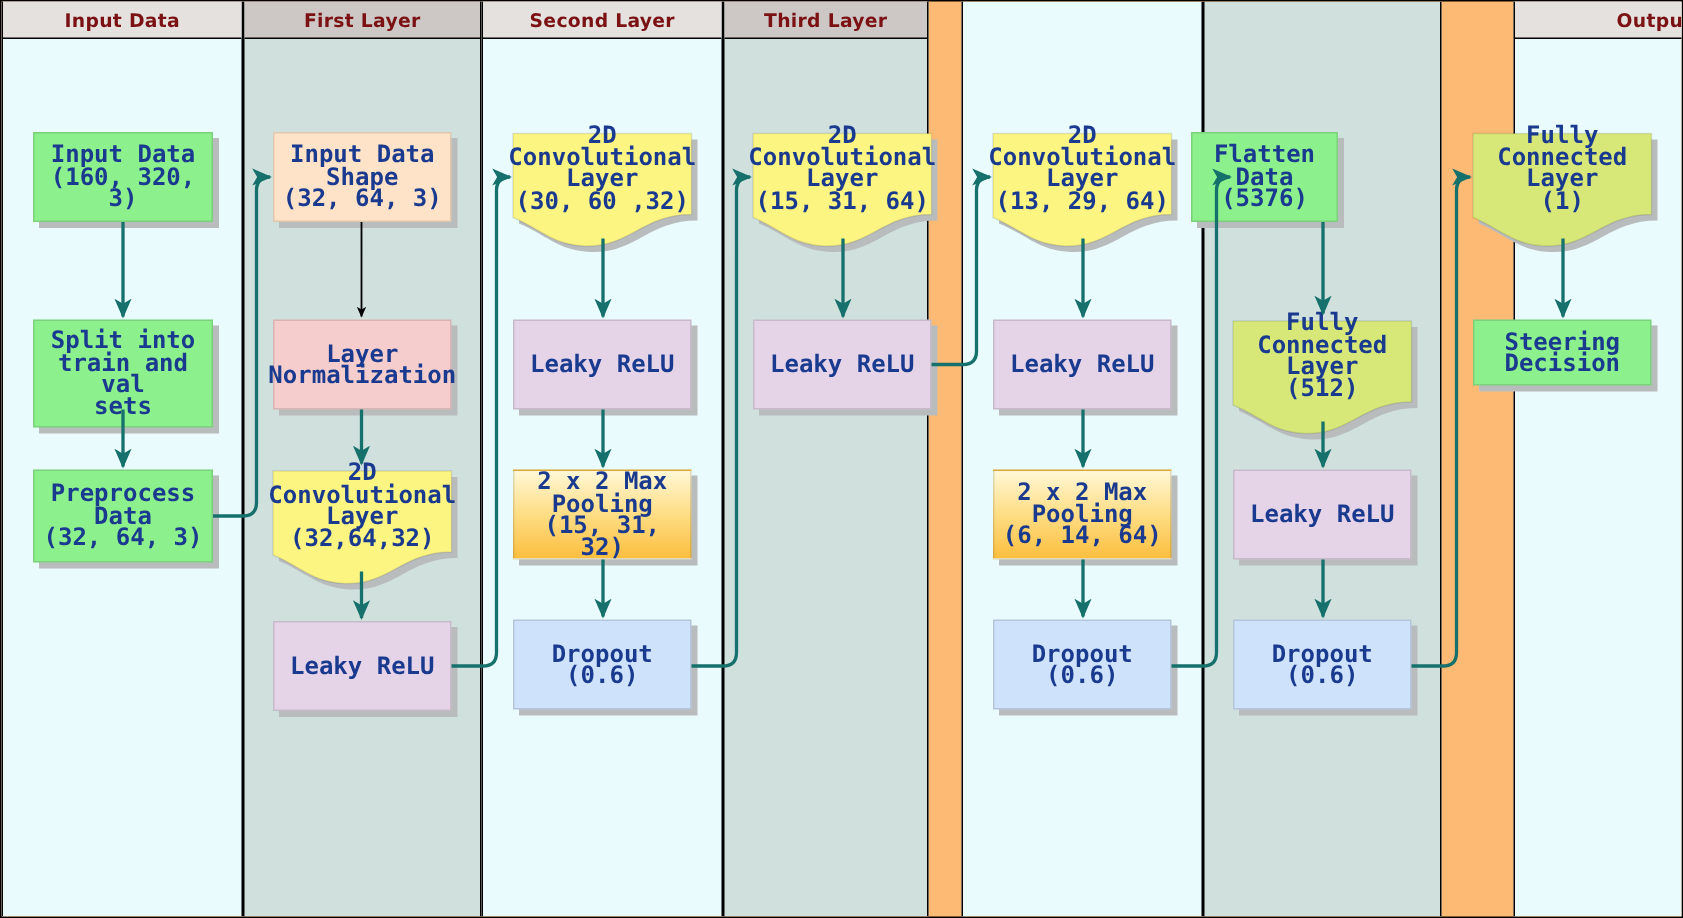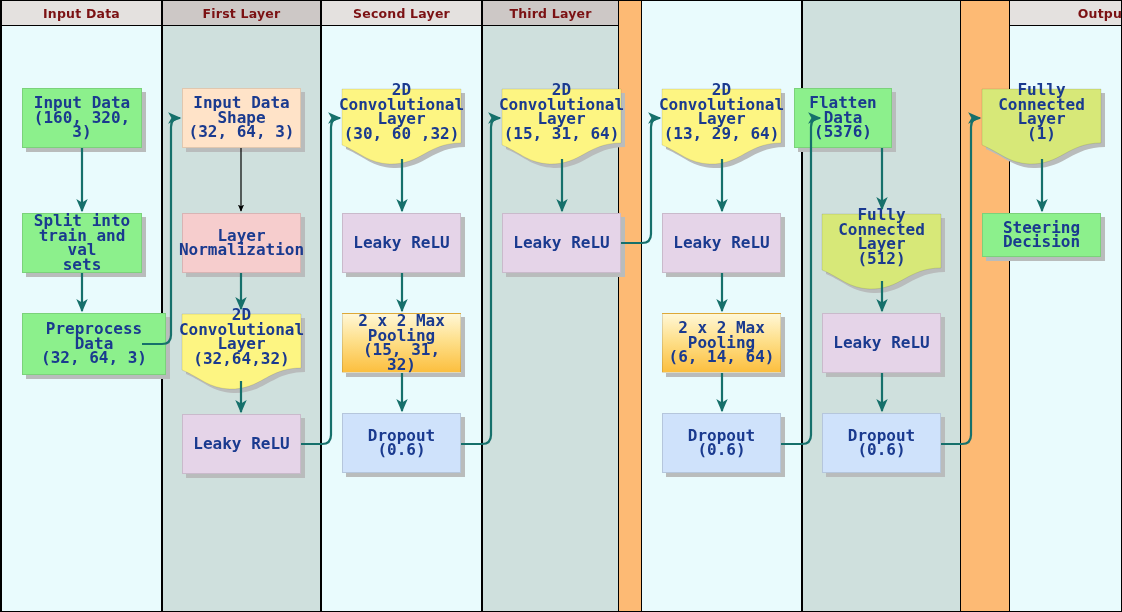--- a/index.html
+++ b/index.html
@@ -117,28 +117,28 @@
       <path d="M 940 443 L 961 443 Q 970 443 970 434 L 970 126 Q 970 117 979 117 L 979 117" fill="none" stroke="#16706b" stroke-width="2.2" marker-end="url(#ah-teal)"></path>
       <path d="M 1041 158 L 1041 210" fill="none" stroke="#16706b" stroke-width="2.2" marker-end="url(#ah-teal)"></path>
     </svg>
   <div id="nodes-layer">
       <div class="node" style="left: 21px; top: 87px; width: 120px; height: 60px;">
         <div class="shadow"></div>
         <div class="face rect" style="background: rgb(140, 240, 140);"></div>
         <div class="txt">Input Data
 (160, 320, 3)</div>
       </div>
-      <div class="node" style="left: 21px; top: 212px; width: 120px; height: 60px;">
+      <div class="node" style="left: 21px; top: 212px; width: 120px; height: 72px;">
         <div class="shadow"></div>
         <div class="face rect" style="background: rgb(140, 240, 140);"></div>
         <div class="txt">Split into
 train and val
 sets</div>
       </div>
-      <div class="node" style="left: 21px; top: 312px; width: 144px; height: 62px;">
+      <div class="node" style="left: 21px; top: 312px; width: 120px; height: 62px;">
         <div class="shadow"></div>
         <div class="face rect" style="background: rgb(140, 240, 140);"></div>
         <div class="txt">Preprocess
 Data
 (32, 64, 3)</div>
       </div>
       <div class="node" style="left: 181px; top: 87px; width: 119px; height: 60px;">
         <div class="shadow"></div>
         <div class="face rect" style="background: rgb(255, 227, 200);"></div>
         <div class="txt">Input Data Shape

